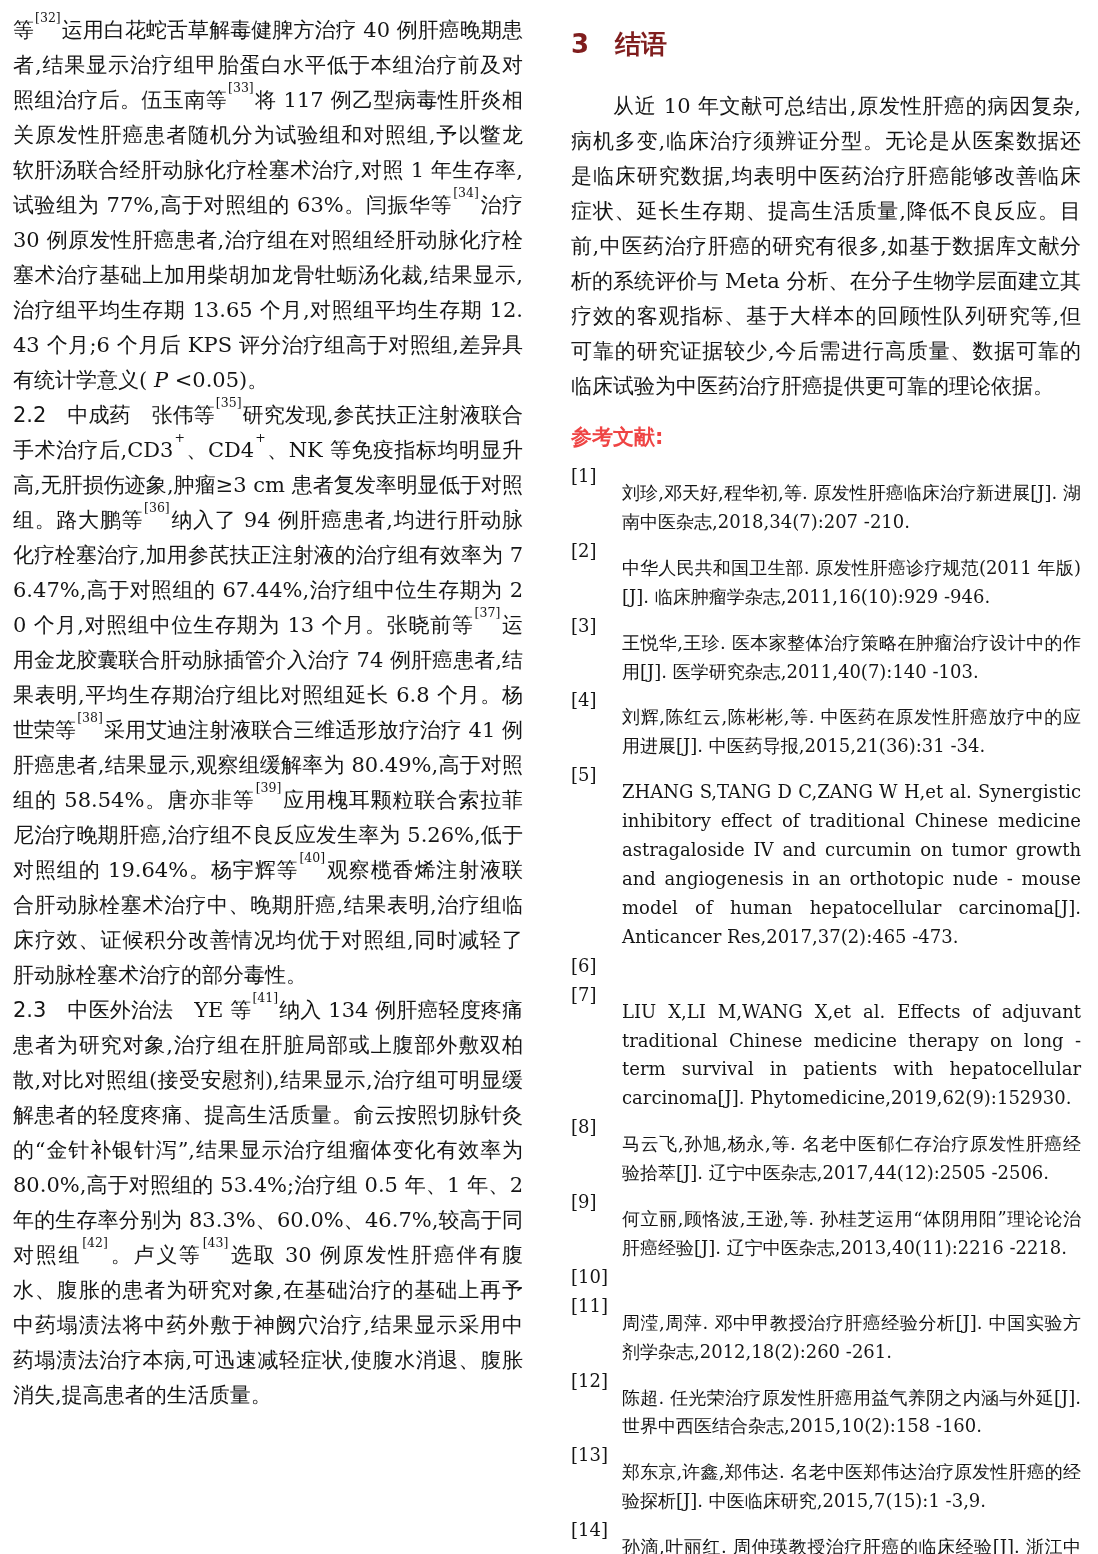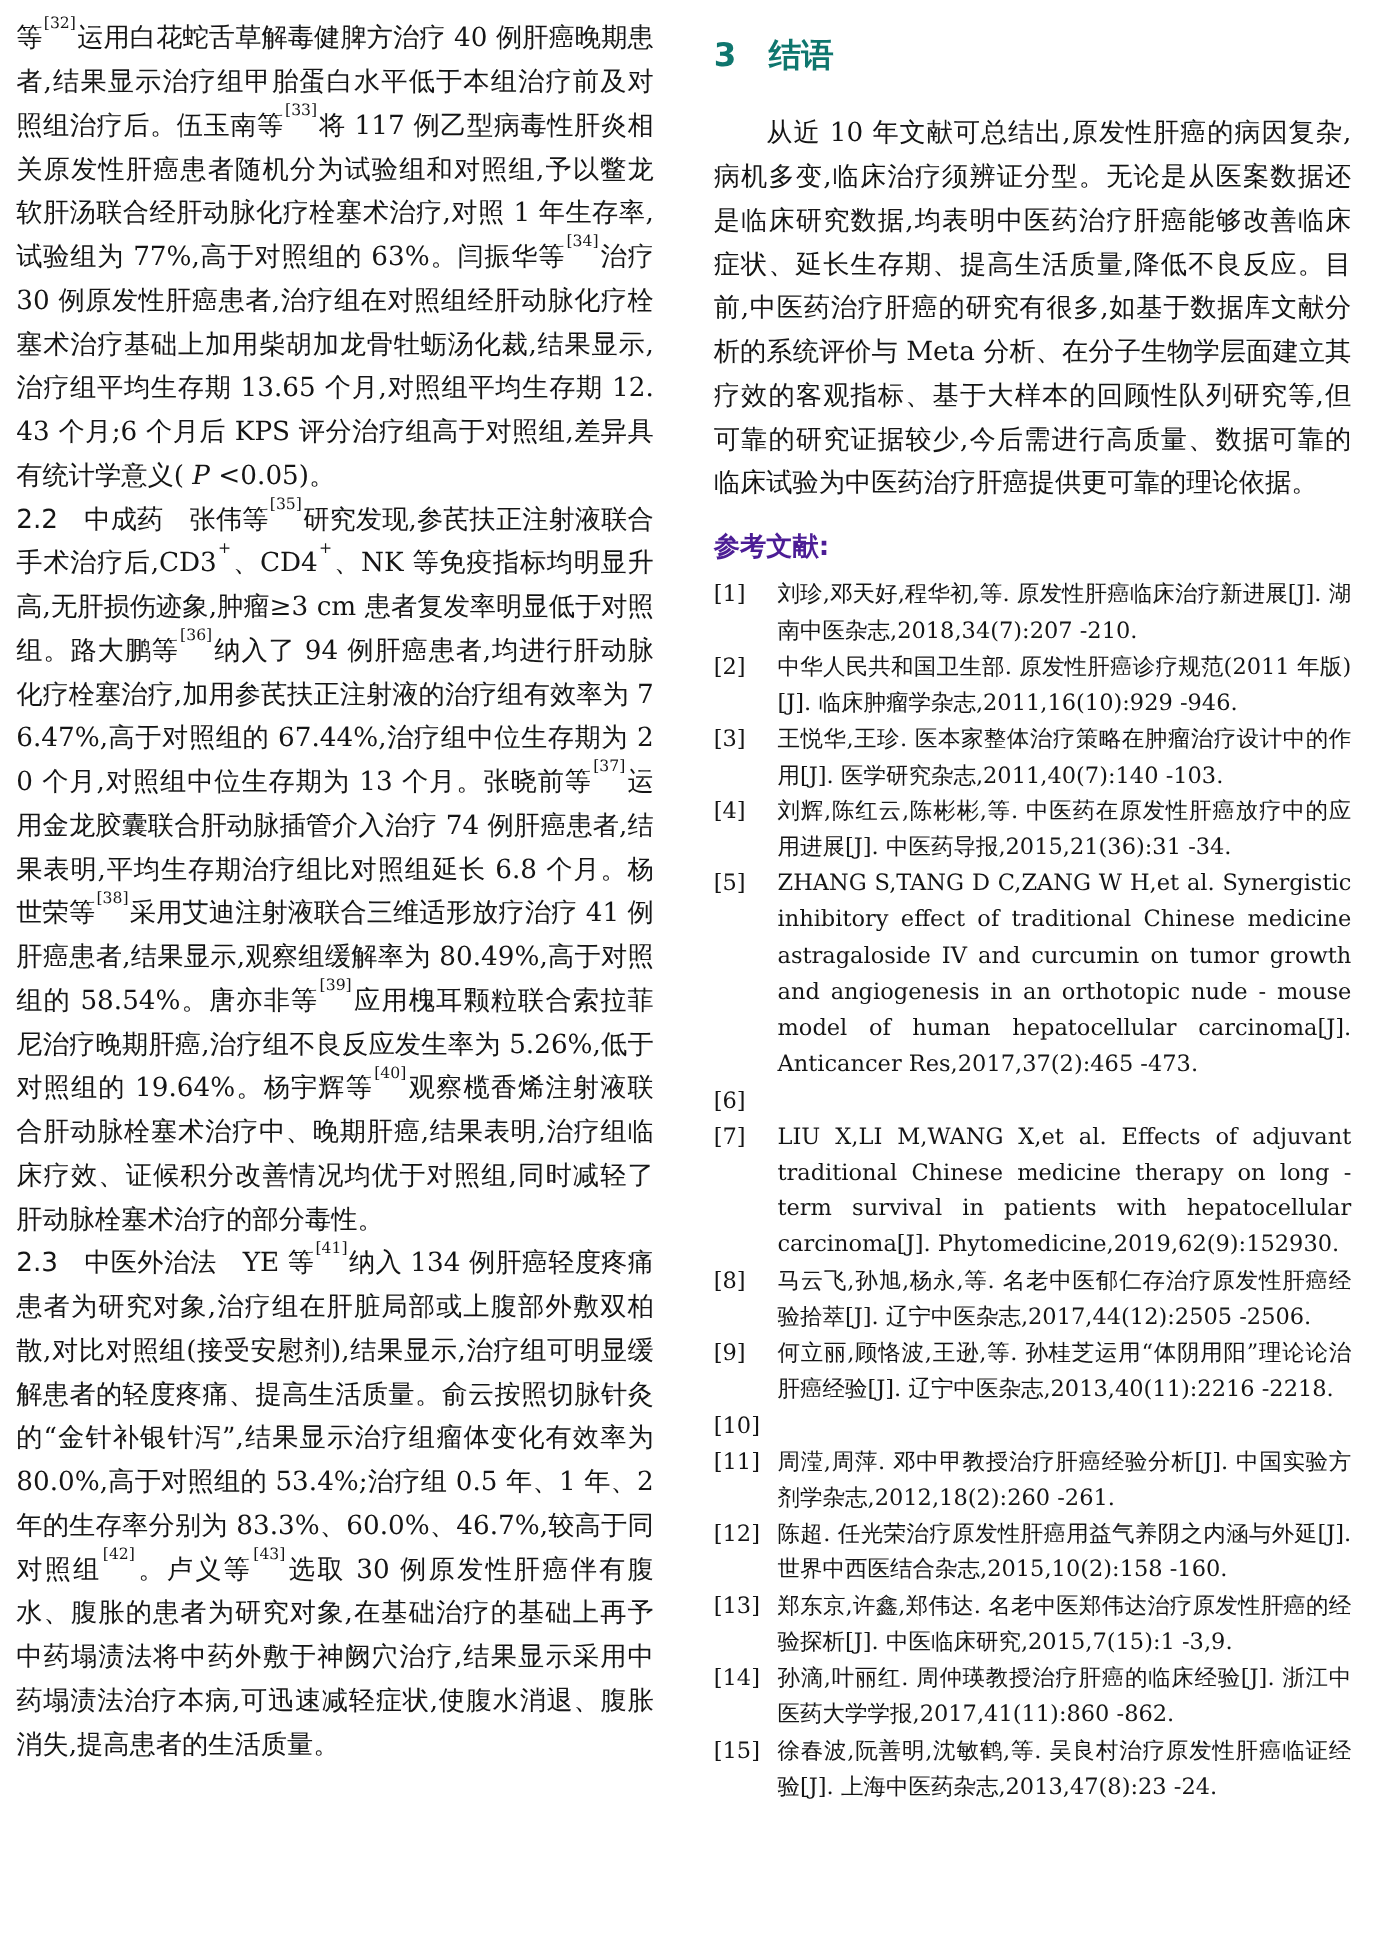--- a/index.html
+++ b/index.html
@@ -34,40 +34,41 @@
     font-weight: 400;
     font-size: 21px;
   }
   i { font-style: italic; font-family: "DejaVu Serif", serif; }
 
   .sec-heading {
     margin: 14px 0 27px 0;
     font-family: "DejaVu Sans", "Liberation Sans", sans-serif;
     font-weight: 700;
     font-size: 26px;
-    color: #0f766e;
+    color: #7f1d1d;
   }
   .ref-heading {
     margin: 19px 0 11px 0;
     font-family: "DejaVu Sans", "Liberation Sans", sans-serif;
     font-weight: 700;
     font-size: 21px;
-    color: #4c1d95;
+    color: #ef4444;
   }
   .ref-list { margin: 0; }
   .ref-item {
     display: flex;
     font-size: 18px;
     line-height: 28.9px;
   }
   .ref-num { flex: 0 0 51px; width: 51px; }
   .ref-text {
     flex: 1;
     text-align: justify;
     word-break: break-word;
+    margin-top: 17px;
   }
 </style>
 </head>
 <body>
 
 <div class="page">
 
   <section class="col">
     <p class="body-para">等<sup class="cite">[32]</sup>运用白花蛇舌草解毒健脾方治疗 40 例肝癌晚期患者,结果显示治疗组甲胎蛋白水平低于本组治疗前及对照组治疗后。伍玉南等<sup class="cite">[33]</sup>将 117 例乙型病毒性肝炎相关原发性肝癌患者随机分为试验组和对照组,予以鳖龙软肝汤联合经肝动脉化疗栓塞术治疗,对照 1 年生存率,试验组为 77%,高于对照组的 63%。闫振华等<sup class="cite">[34]</sup>治疗 30 例原发性肝癌患者,治疗组在对照组经肝动脉化疗栓塞术治疗基础上加用柴胡加龙骨牡蛎汤化裁,结果显示,治疗组平均生存期 13.65 个月,对照组平均生存期 12.43 个月;6 个月后 KPS 评分治疗组高于对照组,差异具有统计学意义( <i>P</i> &lt;0.05)。</p>
     <p class="body-para"><span class="sec-label">2.2 中成药</span> 张伟等<sup class="cite">[35]</sup>研究发现,参芪扶正注射液联合手术治疗后,CD3<sup class="cite">+</sup>、CD4<sup class="cite">+</sup>、NK 等免疫指标均明显升高,无肝损伤迹象,肿瘤≥3 cm 患者复发率明显低于对照组。路大鹏等<sup class="cite">[36]</sup>纳入了 94 例肝癌患者,均进行肝动脉化疗栓塞治疗,加用参芪扶正注射液的治疗组有效率为 76.47%,高于对照组的 67.44%,治疗组中位生存期为 20 个月,对照组中位生存期为 13 个月。张晓前等<sup class="cite">[37]</sup>运用金龙胶囊联合肝动脉插管介入治疗 74 例肝癌患者,结果表明,平均生存期治疗组比对照组延长 6.8 个月。杨世荣等<sup class="cite">[38]</sup>采用艾迪注射液联合三维适形放疗治疗 41 例肝癌患者,结果显示,观察组缓解率为 80.49%,高于对照组的 58.54%。唐亦非等<sup class="cite">[39]</sup>应用槐耳颗粒联合索拉菲尼治疗晚期肝癌,治疗组不良反应发生率为 5.26%,低于对照组的 19.64%。杨宇辉等<sup class="cite">[40]</sup>观察榄香烯注射液联合肝动脉栓塞术治疗中、晚期肝癌,结果表明,治疗组临床疗效、证候积分改善情况均优于对照组,同时减轻了肝动脉栓塞术治疗的部分毒性。</p>

